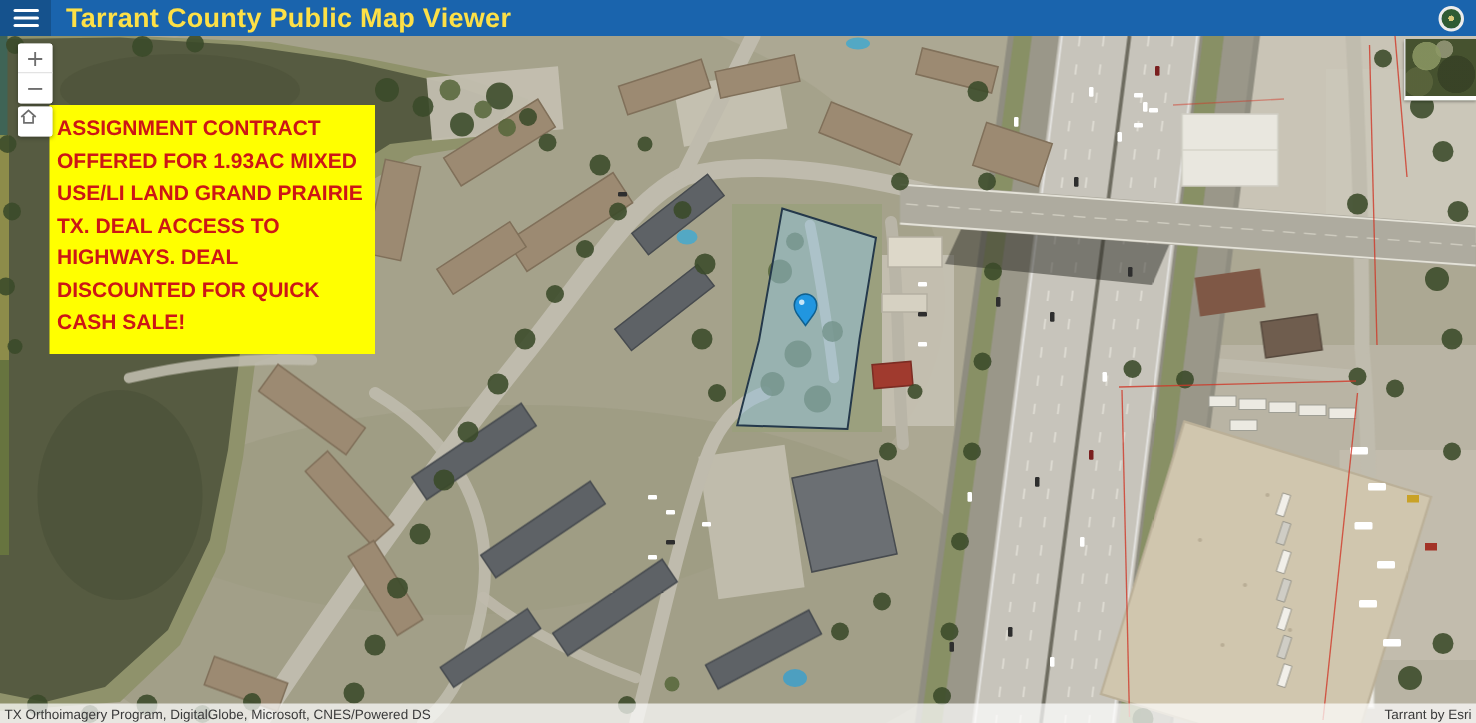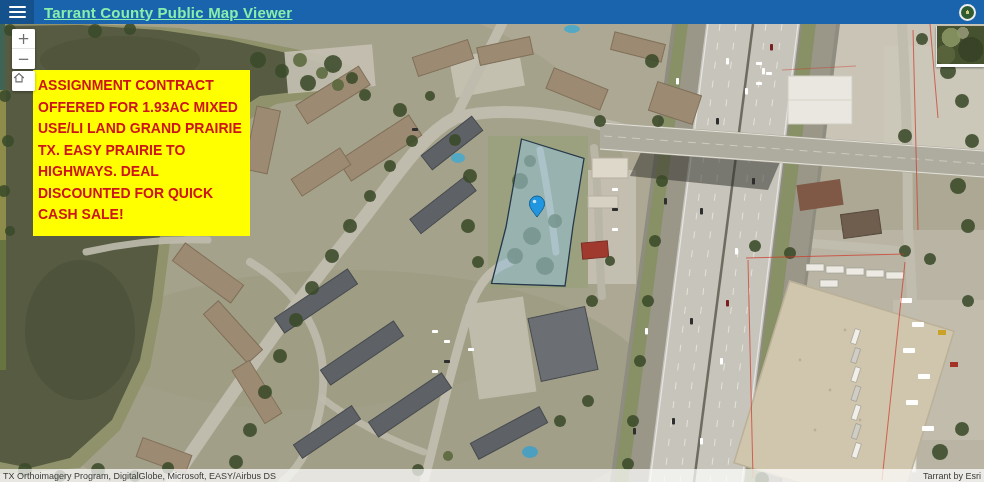--- a/index.html
+++ b/index.html
@@ -5,21 +5,21 @@
   html,body{margin:0;padding:0;}
   body{width:984px;height:482px;position:relative;overflow:hidden;
        font-family:"Liberation Sans",sans-serif;background:#aca893;}
 
   
   .header{position:absolute;top:0;left:0;width:984px;height:24px;
           background:var(--header_bg,#1a64ad);display:flex;align-items:center;z-index:10;}
   .menu-btn{width:34px;height:24px;display:flex;flex-direction:column;justify-content:center;
             align-items:center;gap:3px;background:rgba(0,0,0,.18);cursor:pointer;}
   .menu-btn i{display:block;width:17px;height:2px;background:#fff;border-radius:1px;}
-  .app-title{color:#86efac;font-size:15px;font-weight:600;margin-left:10px;letter-spacing:.2px;text-decoration:underline;}
+  .app-title{color:#fde047;font-size:18px;font-weight:600;margin-left:10px;letter-spacing:.2px;}
   .seal{margin-left:auto;margin-right:8px;width:17px;height:17px;border-radius:50%;
         border:2px solid #ececec;box-sizing:border-box;
         background:radial-gradient(circle at 50% 48%, #d8c77a 0 20%, #2f5b33 21% 100%);}
 
   
   .map{position:absolute;top:24px;left:0;width:984px;height:458px;background:#aca893;cursor:crosshair;}
   .map svg{position:absolute;inset:0;display:block;}
 
   
   .ctrl{position:absolute;left:12px;width:23px;background:#fff;border-radius:2px;
@@ -361,21 +361,21 @@
     <button>−</button>
   </div>
   <div class="ctrl home">
     <button>
       <svg width="14" height="14" viewBox="0 0 16 16">
         <path d="M2.5 8 L8 3 L13.5 8 M4.5 7.2 V12.5 H11.5 V7.2" stroke="#6e6e6e" stroke-width="1.3" fill="none"></path>
       </svg>
     </button>
   </div>
 
-  <div class="note">ASSIGNMENT CONTRACT OFFERED FOR 1.93AC MIXED USE/LI LAND GRAND PRAIRIE TX. EASY PRAIRIE TO HIGHWAYS. DEAL DISCOUNTED FOR QUICK CASH SALE!</div>
+  <div class="note">ASSIGNMENT CONTRACT OFFERED FOR 1.93AC MIXED USE/LI LAND GRAND PRAIRIE TX. DEAL ACCESS TO HIGHWAYS. DEAL DISCOUNTED FOR QUICK CASH SALE!</div>
 
   <div class="inset"></div>
 
   <div class="attrib">
-    <span>TX Orthoimagery Program, DigitalGlobe, Microsoft, EASY/Airbus DS</span>
+    <span>TX Orthoimagery Program, DigitalGlobe, Microsoft, CNES/Powered DS</span>
     <span>Tarrant by Esri</span>
   </div>
 </div>
 
 </body></html>

